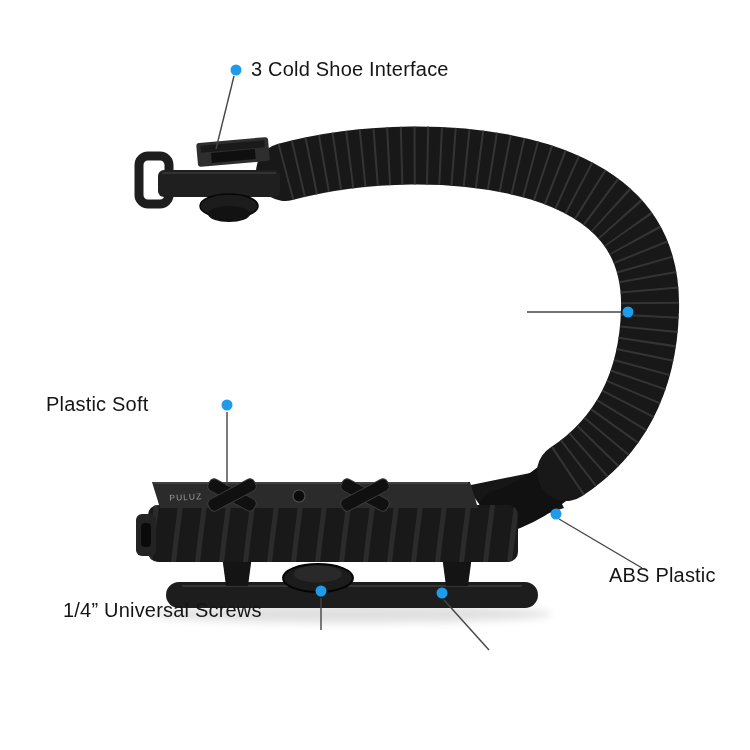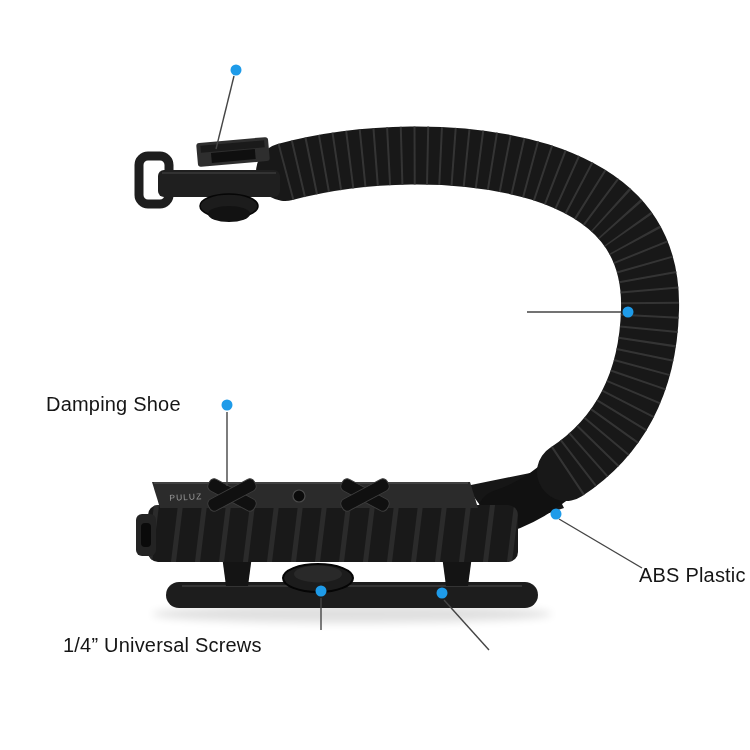--- a/index.html
+++ b/index.html
@@ -110,17 +110,18 @@
     <g>
       <circle class="dot" cx="236" cy="70" r="5.5"></circle>
       <circle class="dot" cx="628" cy="312" r="5.5"></circle>
       <circle class="dot" cx="227" cy="405" r="5.5"></circle>
       <circle class="dot" cx="556" cy="514" r="5.5"></circle>
       <circle class="dot" cx="321" cy="591" r="5.5"></circle>
       <circle class="dot" cx="442" cy="593" r="5.5"></circle>
     </g>
   </svg>
 
-  <div class="callout-label" style="left:46px; top:393px;">Damping Shoe</div>
-  <div class="callout-label" style="left:639px; top:564px;">ABS Plastic</div>
-  <div class="callout-label" style="left:63px; top:634px;">1/4” Universal Screws</div>
+  <div class="callout-label" style="left:251px; top:58px;">3 Cold Shoe Interface</div>
+  <div class="callout-label" style="left:46px; top:393px;">Plastic Soft</div>
+  <div class="callout-label" style="left:609px; top:564px;">ABS Plastic</div>
+  <div class="callout-label" style="left:63px; top:599px;">1/4” Universal Screws</div>
 
 </div>
 
 </body></html>

